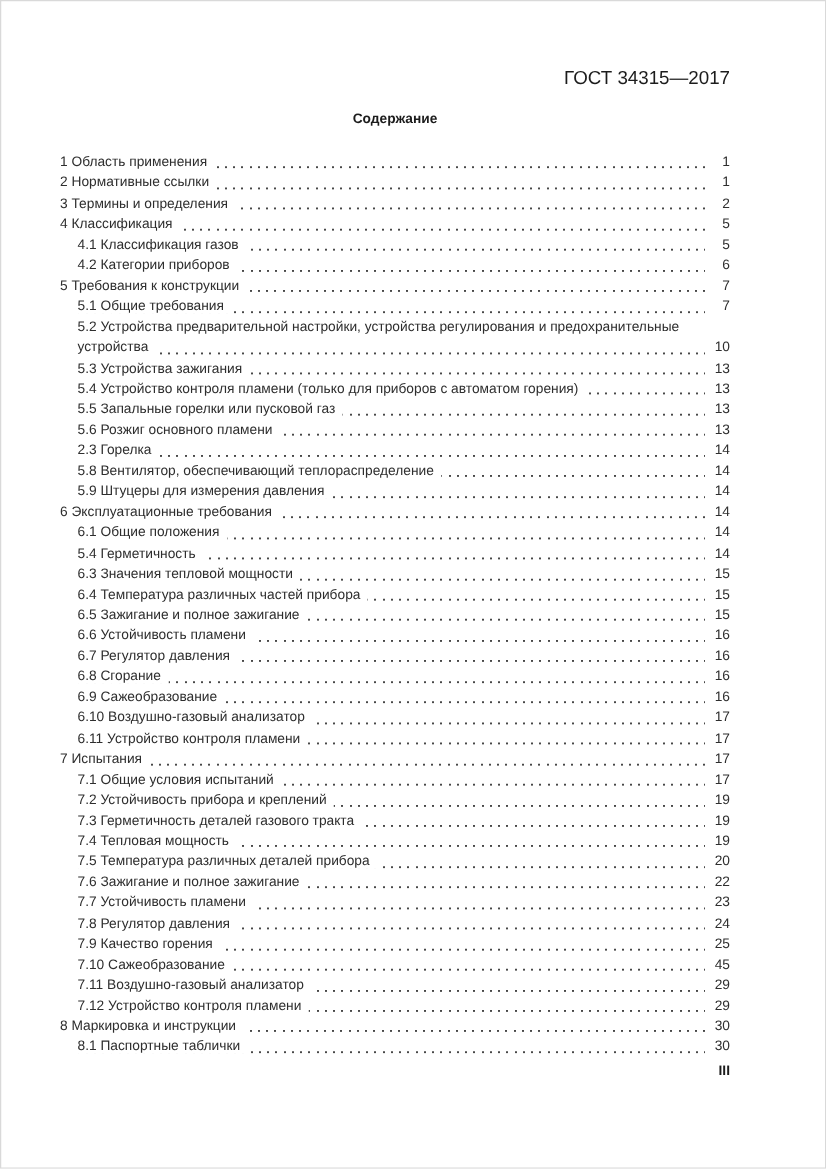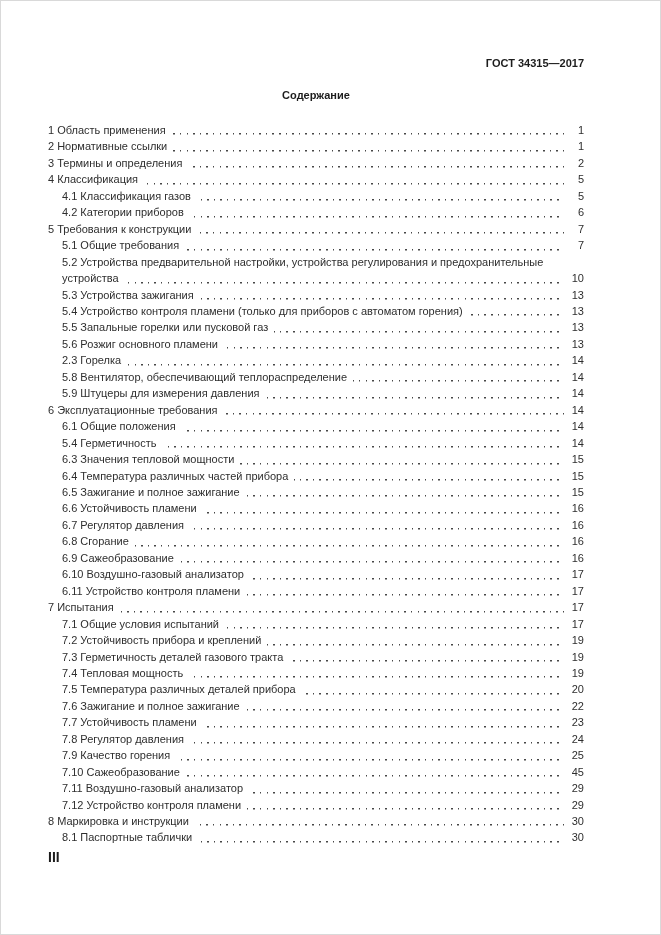--- a/index.html
+++ b/index.html
@@ -14,22 +14,22 @@
   .page {
     width: 661px;
     height: 935px;
     background: #ffffff;
     border: 1px solid #d9d9d9;
     padding: 55px 76px 0 47px;
     overflow: hidden;
   }
   .doc-header {
     text-align: right;
-    font-size: 11px;
-    font-weight: bold;
+    font-size: 15px;
+    font-weight: normal;
     color: #1c1c1c;
     line-height: 14px;
   }
   .page-title {
     text-align: center;
     font-size: 11px;
     font-weight: bold;
     color: #1c1c1c;
     margin: 19px 0 21px;
   }
@@ -58,21 +58,22 @@
   }
   .toc-page {
     position: absolute;
     right: 0;
     bottom: 0;
     background: #ffffff;
     padding-left: 5px;
     line-height: 16.45px;
   }
   .doc-footer {
-    font-size: 14px;
+    text-align: right;
+    font-size: 11px;
     font-weight: bold;
     color: #1c1c1c;
     margin-top: 4px;
     line-height: 14px;
   }
 </style>
 </head>
 <body>
 
 <main class="page">

